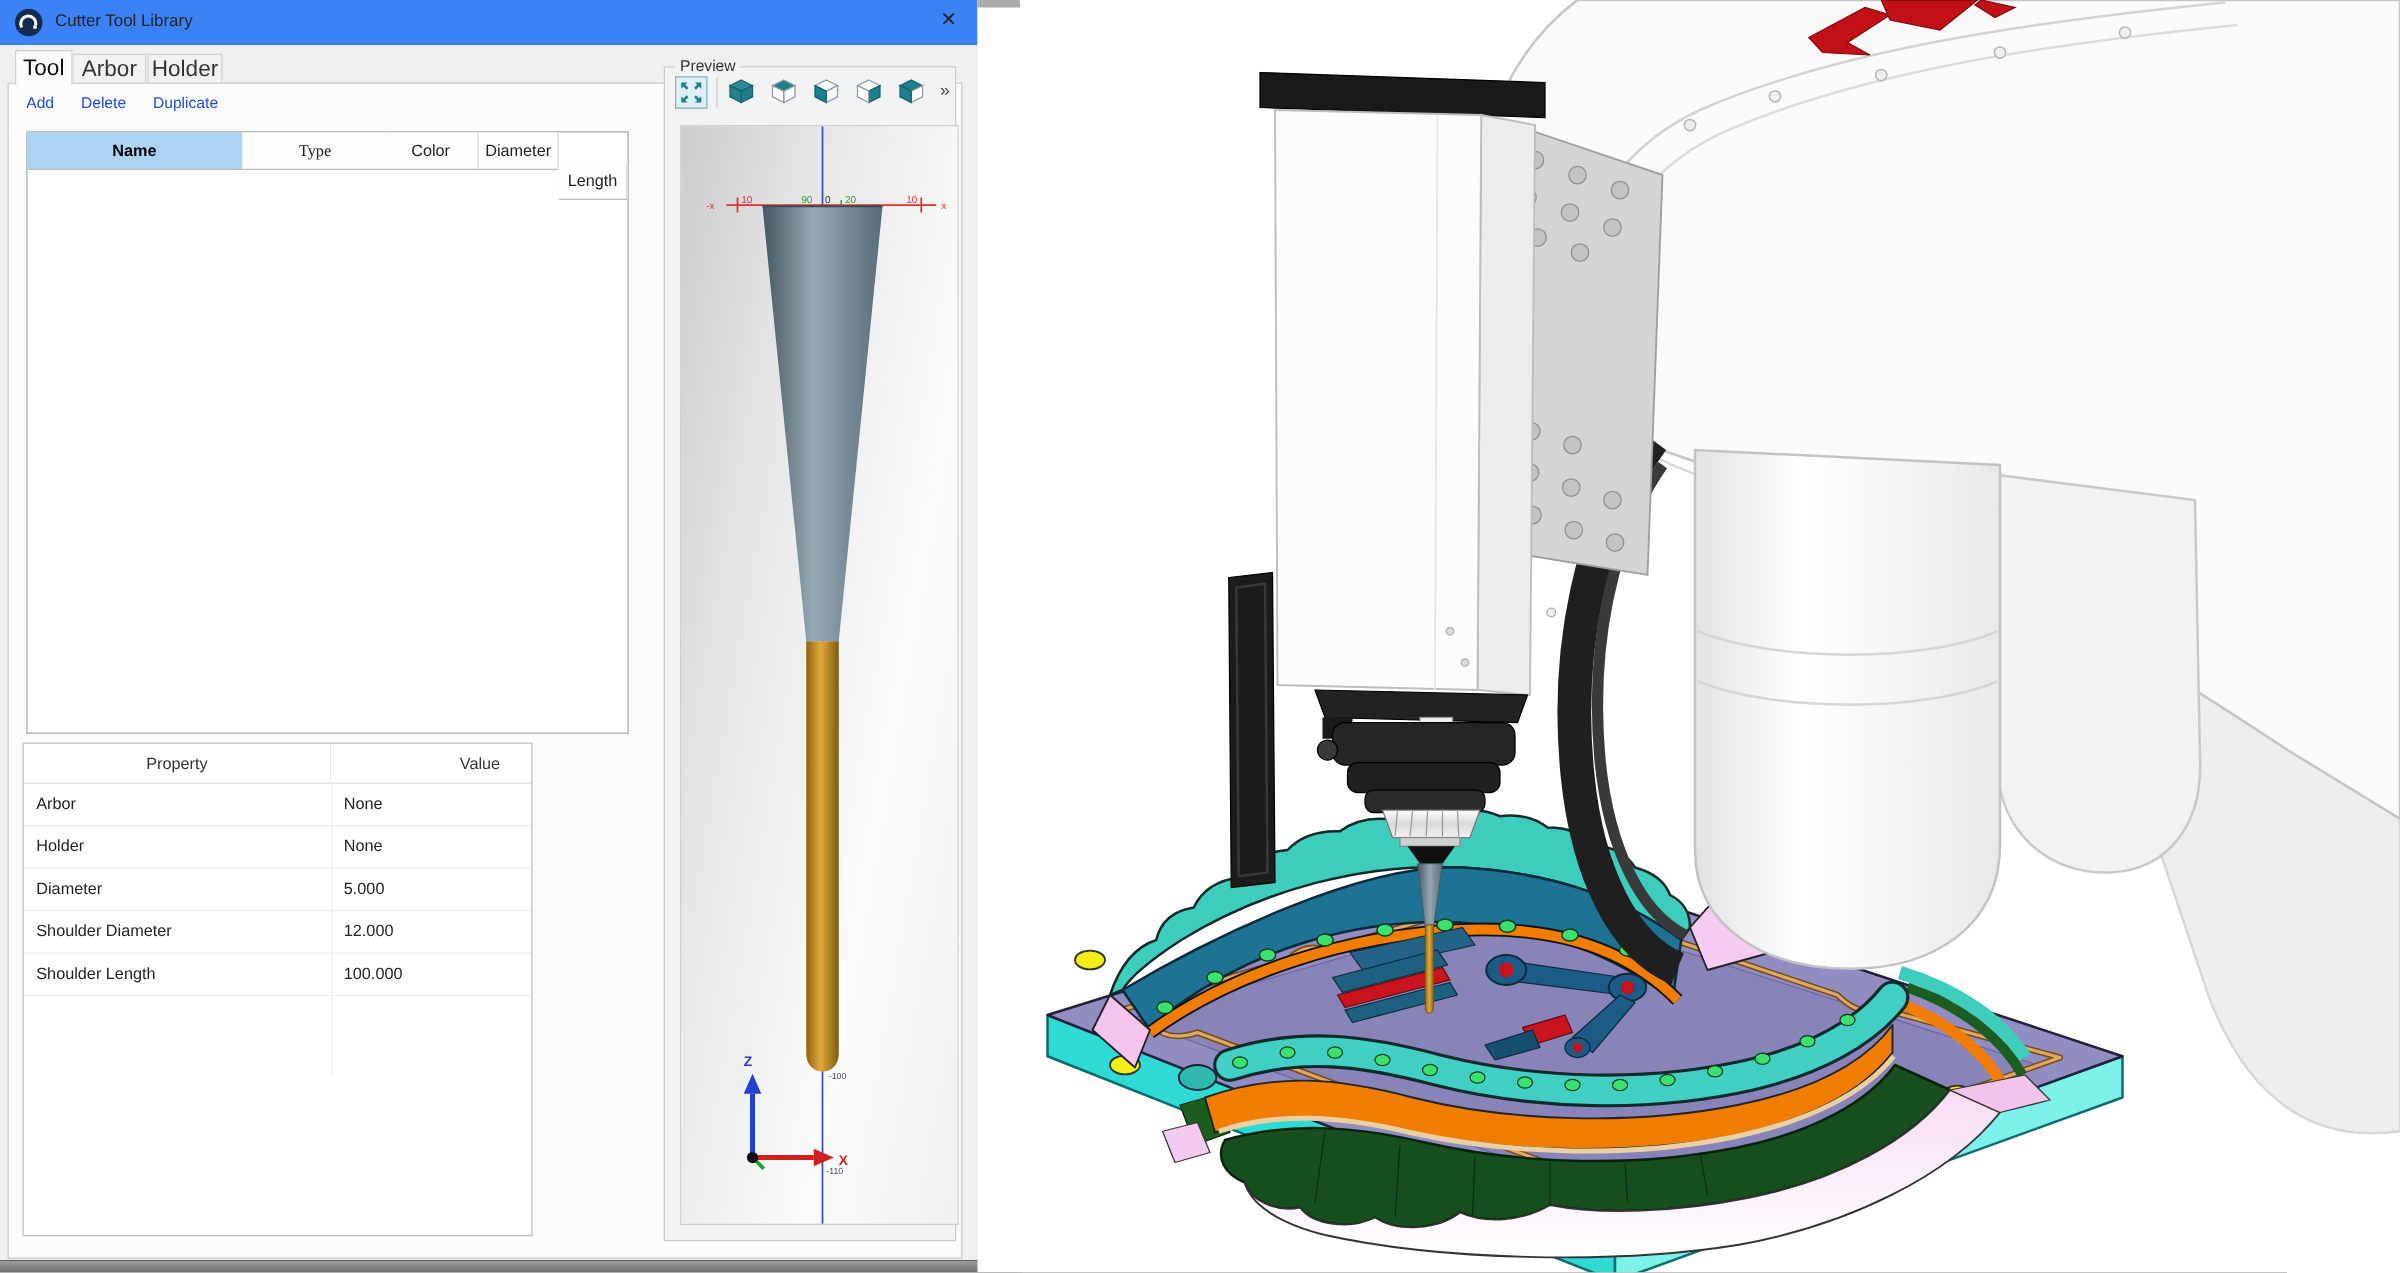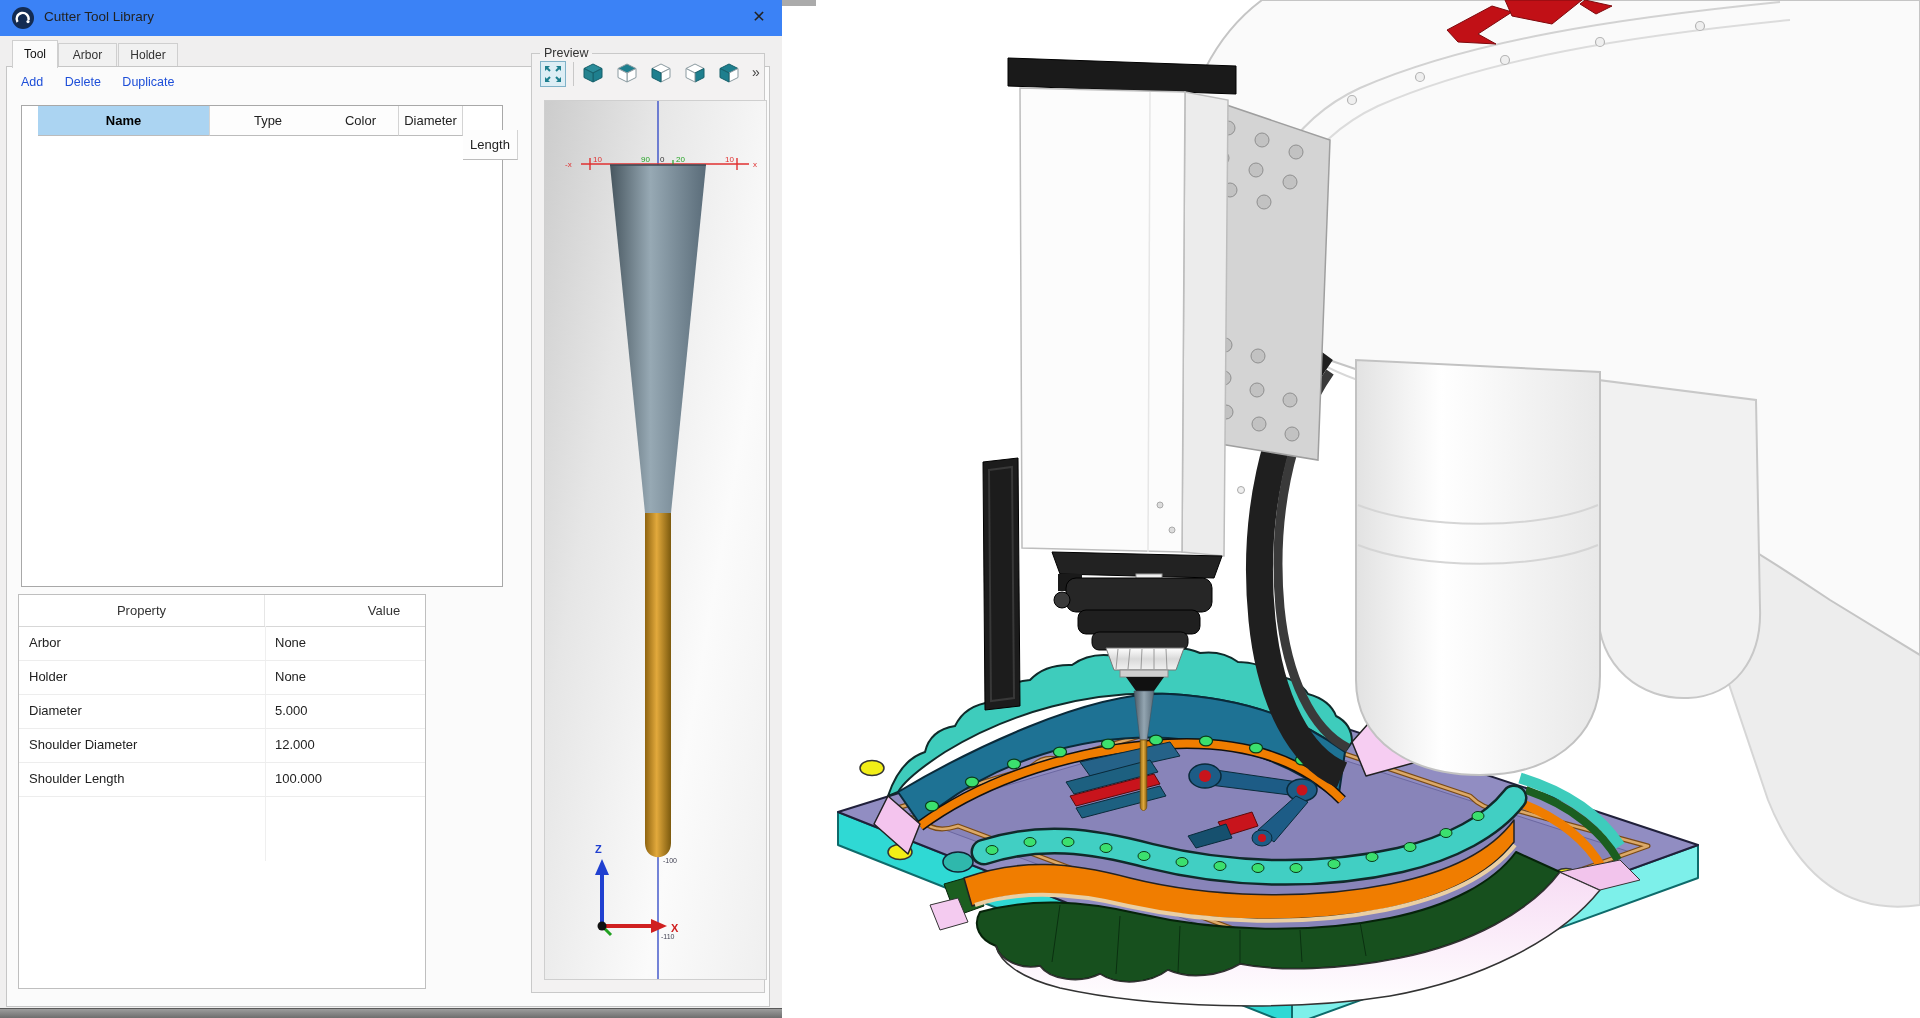--- a/index.html
+++ b/index.html
@@ -6,35 +6,35 @@
   #app{position:relative;width:1920px;height:1018px;background:#ffffff;overflow:hidden;
        font-family:"Liberation Sans",sans-serif;color:#1a1a1a;}
   
   .dialog{position:absolute;left:0;top:0;width:782px;height:1008px;background:#f0efef;border-right:1px solid #d8d8d8;}
   .titlebar{position:absolute;left:0;top:0;width:782px;height:36px;background:#3b82f6;}
   .appicon{position:absolute;left:11px;top:6px;width:24px;height:24px;}
   .wtitle{position:absolute;left:44px;top:9px;font-size:13.5px;color:#222;}
   .closebtn{position:absolute;right:10px;top:4px;width:26px;height:26px;text-align:center;line-height:26px;font-size:16px;color:#222;cursor:default;}
   .tabs{position:absolute;left:0;top:40px;width:782px;height:27px;}
   .tab{position:absolute;top:3px;height:23px;background:#f1f1f1;border:1px solid #cfcfcf;border-bottom:none;
-       text-align:center;font-size:12px;line-height:23px;color:#333;}
+       text-align:center;font-size:18px;line-height:23px;color:#333;}
   .tab.active{top:0;height:27px;line-height:27px;background:#fbfbfb;z-index:3;color:#111;}
   .tabpage{position:absolute;left:6px;top:66px;width:764px;height:941px;background:#fbfbfb;border:1px solid #c6c6c6;box-sizing:border-box;}
   .menubar{position:absolute;left:14px;top:8px;height:20px;font-size:12.5px;color:#1d4ed8;}
   .menubar span{margin-right:18px;cursor:default;}
   
   .tooltable{position:absolute;left:14px;top:38px;width:482px;height:482px;background:#fff;border:1px solid #a8a8a8;box-sizing:border-box;}
-  .tt-row{position:absolute;left:16px;width:480px;height:30px;}
+  .tt-row{position:absolute;left:0;width:480px;height:30px;}
   .tt-cell{position:absolute;top:0;height:30px;box-sizing:border-box;border-right:1px solid #e0e0e0;
            font-size:13px;line-height:29px;padding-left:6px;white-space:nowrap;overflow:hidden;}
   .tt-head .tt-cell{text-align:center;padding-left:0;background:#fdfdfd;border-right:1px solid #d4d4d4;border-bottom:1px solid #bcbcbc;color:#222;}
   .tt-head .namecell{background:#abd4f2;font-weight:bold;color:#000;}
   .tt-data .tt-cell{border-bottom:1px solid #e4e4e4;}
   .tt-data .namecell{background:#1478d4;color:#fff;padding-left:6px;text-align:left;}
-  .c0{left:0;width:172px;} .c1{left:172px;width:117px;} .c2{left:285px;width:76px;} .c3{left:361px;width:64px;} .c4{left:425px;width:55px;border-right:none;margin-top:24px;}
+  .c0{left:0;width:172px;} .c1{left:172px;width:117px;font-family:Liberation Serif, serif;} .c2{left:285px;width:76px;} .c3{left:361px;width:64px;} .c4{left:425px;width:55px;border-right:none;margin-top:24px;}
   .swatch{display:inline-block;width:11px;height:11px;background:#eea734;border:1px solid #b5853f;margin-right:4px;vertical-align:-1px;}
   
   .propgrid{position:absolute;left:11px;top:527px;width:408px;height:395px;background:#fff;border:1px solid #bfbfbf;box-sizing:border-box;}
   .pg-head{position:absolute;left:0;top:0;width:100%;height:31px;border-bottom:1px solid #d7d7d7;}
   .pg-head div{position:absolute;top:0;height:31px;line-height:31px;text-align:center;font-size:13px;color:#333;}
   .pg-col0{left:0;width:246px;border-right:1px solid #e6e6e6;box-sizing:border-box;}
   .pg-col1{left:246px;width:238px;}
   .pg-row{position:absolute;left:0;width:100%;height:34px;border-bottom:1px solid #ededed;}
   .pg-row .k{position:absolute;left:10px;top:0;line-height:34px;font-size:13px;color:#222;}
   .pg-row .v{position:absolute;left:256px;top:0;line-height:34px;font-size:13px;color:#222;}

